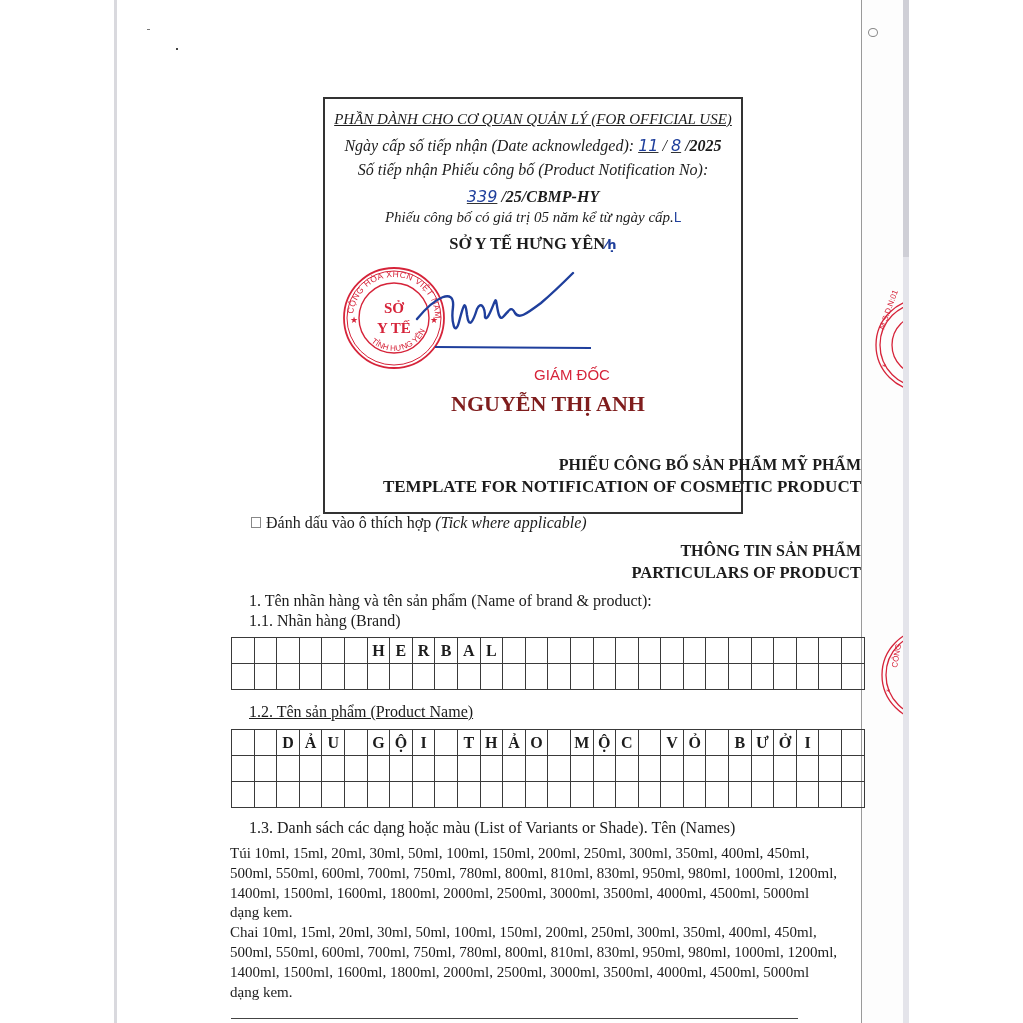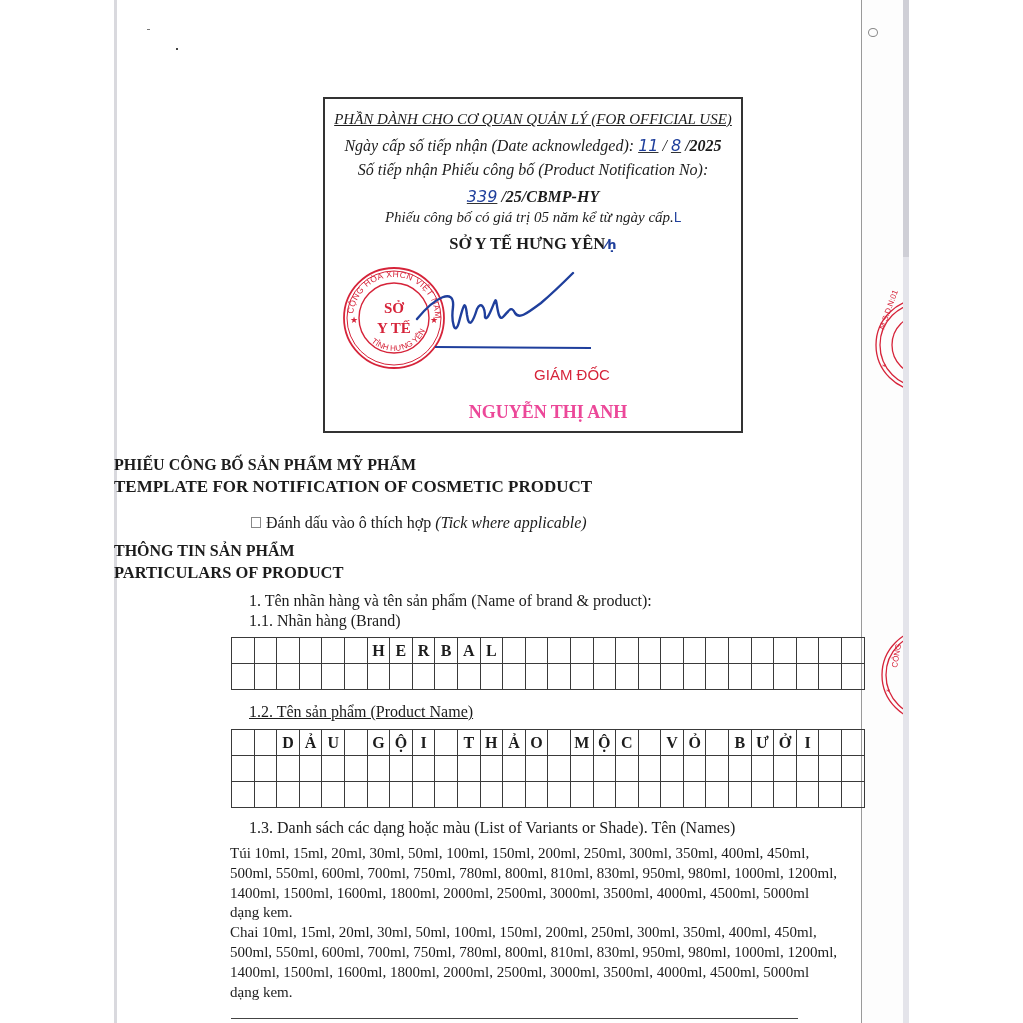--- a/index.html
+++ b/index.html
@@ -27,46 +27,46 @@
   .scroll-thumb {
     position:absolute; left:903px; top:0; width:6px; height:257px; background:#cfcfd6;
   }
   .ring-mark {
     position:absolute; left:868px; top:28px; width:8px; height:7px; border:1px solid #888; border-radius:50%;
   }
   .speck { position:absolute; width:2px; height:2px; background:#444; }
 
   
   .official-box {
-    position:absolute; left:323px; top:97px; width:420px; height:336px;
+    position:absolute; left:323px; top:97px; width:420px; height:417px;
     border:2px solid #333; box-sizing:border-box;
   }
   .ob-line {
     position:absolute; left:0; width:100%; text-align:center; font-style:italic; font-size:16px; white-space:nowrap;
   }
   .ob-title { top:12px; text-decoration:underline; font-size:15px; }
   .ob-date { top:37px; }
   .ob-no-label { top:62px; }
   .ob-no { top:88px; font-weight:bold; }
   .ob-valid { top:110px; font-size:15px; }
   .ob-dept { top:135px; font-style:normal; font-weight:bold; font-size:16.5px; }
   .hand { color:#1f3f9c; font-family:"DejaVu Sans",sans-serif; font-weight:normal; font-style:italic; text-decoration:underline; text-decoration-color:#333; }
   .hand-mark { color:#1f3f9c; font-style:normal; font-family:"DejaVu Sans",sans-serif; font-size:13px; }
   .director-title {
     position:absolute; left:0; width:100%; text-align:center; top:267px; padding-left:30px; box-sizing:border-box;
     color:#d6243a; font-family:"Liberation Sans",sans-serif; font-size:15px;margin-left:24px;
   }
   .director-name {
-    position:absolute; left:0; width:100%; text-align:center; top:303px; padding-left:30px; box-sizing:border-box;
-    color:#ec4899; font-weight:bold; font-size:18px;
+    position:absolute; left:0; width:100%; text-align:center; top:292px; padding-left:30px; box-sizing:border-box;
+    color:#7f1d1d; font-weight:bold; font-size:22px;
   }
   .stamp-svg { position:absolute; left:14px; top:164px; width:110px; height:110px; }
   .sig-svg { position:absolute; left:90px; top:168px; width:180px; height:100px; }
 
-  .center { position:absolute; left:114px; width:747px; text-align:left; font-weight:bold; white-space:nowrap; }
+  .center { position:absolute; left:114px; width:747px; text-align:right; font-weight:bold; white-space:nowrap; }
   .t1 { top:456px; font-size:16px; }
   .t2 { top:477px; font-size:17px; }
   .tick-line { position:absolute; left:251px; top:514px; font-size:16px; white-space:nowrap; }
   .tick-box { display:inline-block; width:8px; height:9px; border:1px solid #888; margin-right:5px; vertical-align:0px; }
   .tick-line i { font-style:italic; }
   .t3 { top:542px; font-size:16px; }
   .t4 { top:563px; font-size:16.5px; }
   .line { position:absolute; left:249px; font-size:16px; white-space:nowrap; }
   .l1 { top:592px; }
   .l2 { top:612px; }

